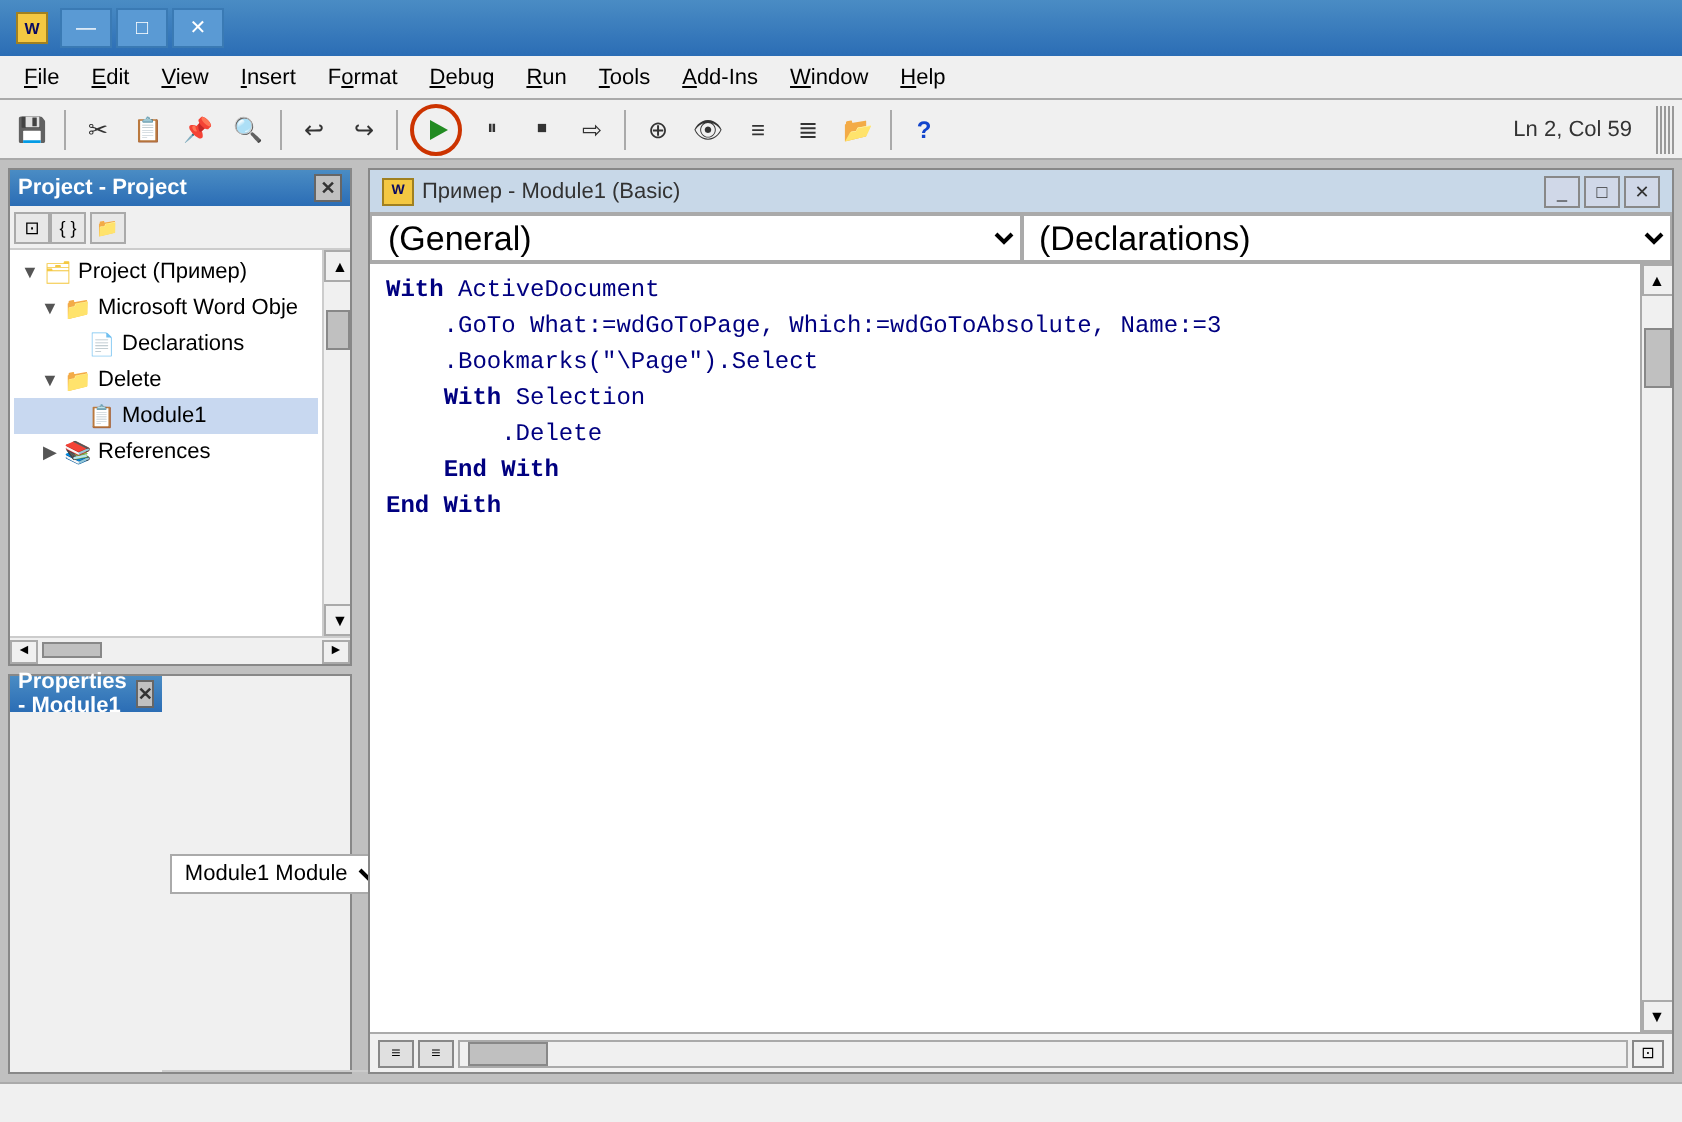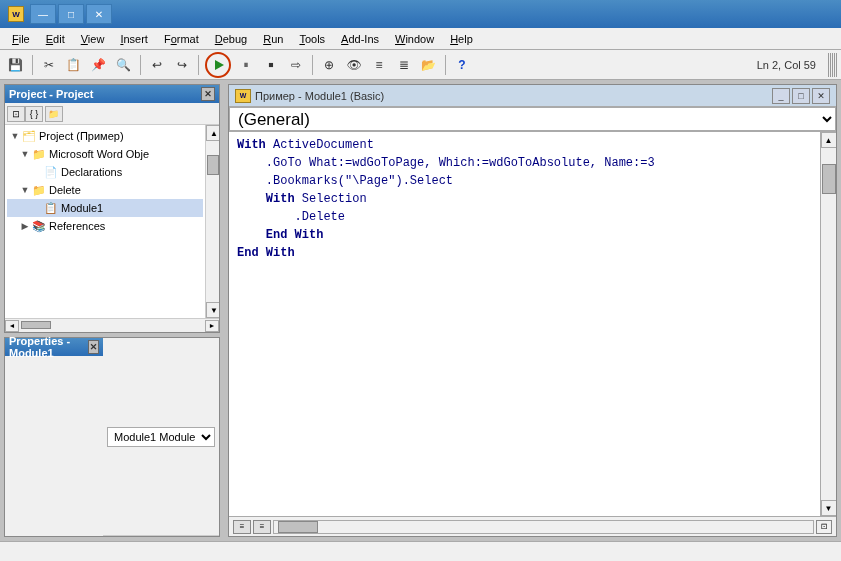--- a/index.html
+++ b/index.html
@@ -144,21 +144,21 @@
       height: calc(561px - 28px - 22px - 30px - 20px);
       background: #c0c0c0;
       padding: 4px;
       gap: 4px;
     }
 
     
     .left-panels {
       display: flex;
       flex-direction: column;
-      width: 216px;
+      width: 172px;
       gap: 4px;
     }
 
     
     .project-panel {
       background: #f0f0f0;
       border: 1px solid #888;
       flex: 1;
       display: flex;
       flex-direction: column;
@@ -668,20 +668,23 @@
       <span>Пример - Module1 (Basic)</span>
       <div class="code-win-controls">
         <div class="code-win-btn">_</div>
         <div class="code-win-btn">□</div>
         <div class="code-win-btn">✕</div>
       </div>
     </div>
     <div class="code-selects-row">
       <select class="code-select">
         <option>(General)</option>
+      </select>
+      <select class="code-select">
+        <option>(Declarations)</option>
       </select>
     </div>
     <div class="code-area">
       <div class="code-editor" contenteditable="false" style=""><span class="kw">With</span> ActiveDocument
     .GoTo What:=wdGoToPage, Which:=wdGoToAbsolute, Name:=3
     .Bookmarks("\Page").Select
     <span class="kw">With</span> Selection
         .Delete
     <span class="kw">End With</span>
 <span class="kw">End With</span></div>

